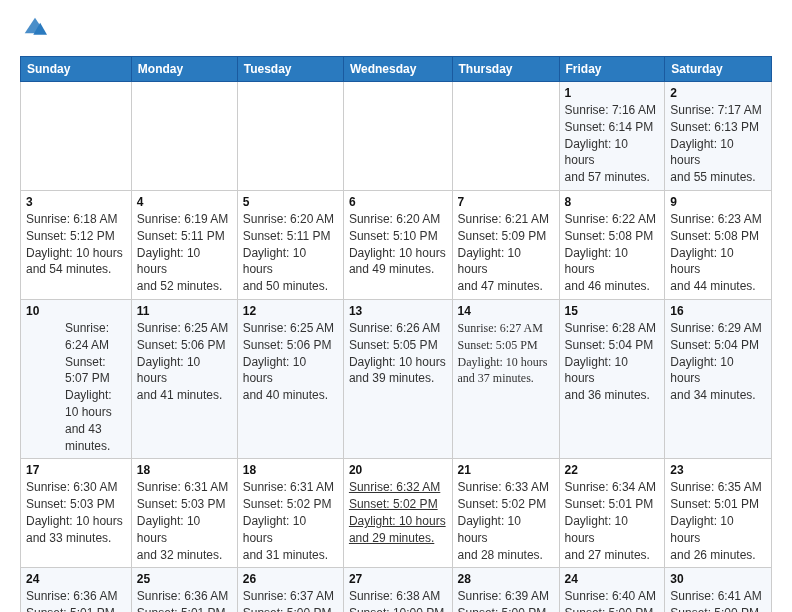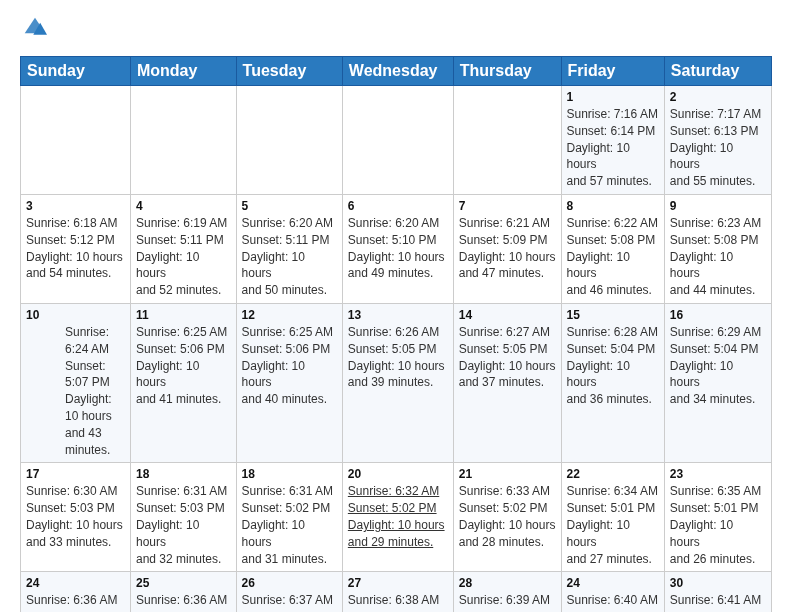--- a/index.html
+++ b/index.html
@@ -55,21 +55,21 @@
     .calendar {
       width: 100%;
       border-collapse: collapse;
       font-size: 10.5px;
     }
     .calendar th {
       background: #2a7abf;
       color: #fff;
       text-align: left;
       padding: 5px 6px;
-      font-size: 16px;
+      font-size: 12px;
       font-weight: bold;
       border: 1px solid #1a5a9f;
     }
     .calendar td {
       border: 1px solid #ccc;
       vertical-align: top;
       padding: 4px 5px;
       width: 113px;
       min-height: 80px;
       height: 88px;
@@ -228,21 +228,21 @@
           </td>
           <td>
             <div class="day-num">13</div>
             <div class="day-info" style="white-space: pre-line;">Sunrise: 6:26 AM
 Sunset: 5:05 PM
 Daylight: 10 hours
 and 39 minutes.</div>
           </td>
           <td>
             <div class="day-num">14</div>
-            <div class="day-info" style="white-space: pre-line;">Sunrise: 6:27 AM
+            <div class="day-info" style="white-space: pre-line; font-family: Liberation Serif, serif;">Sunrise: 6:27 AM
 Sunset: 5:05 PM
 Daylight: 10 hours
 and 37 minutes.</div>
           </td>
           <td>
             <div class="day-num">15</div>
             <div class="day-info" style="white-space: pre-line;">Sunrise: 6:28 AM
 Sunset: 5:04 PM
 Daylight: 10 hours
 and 36 minutes.</div>

